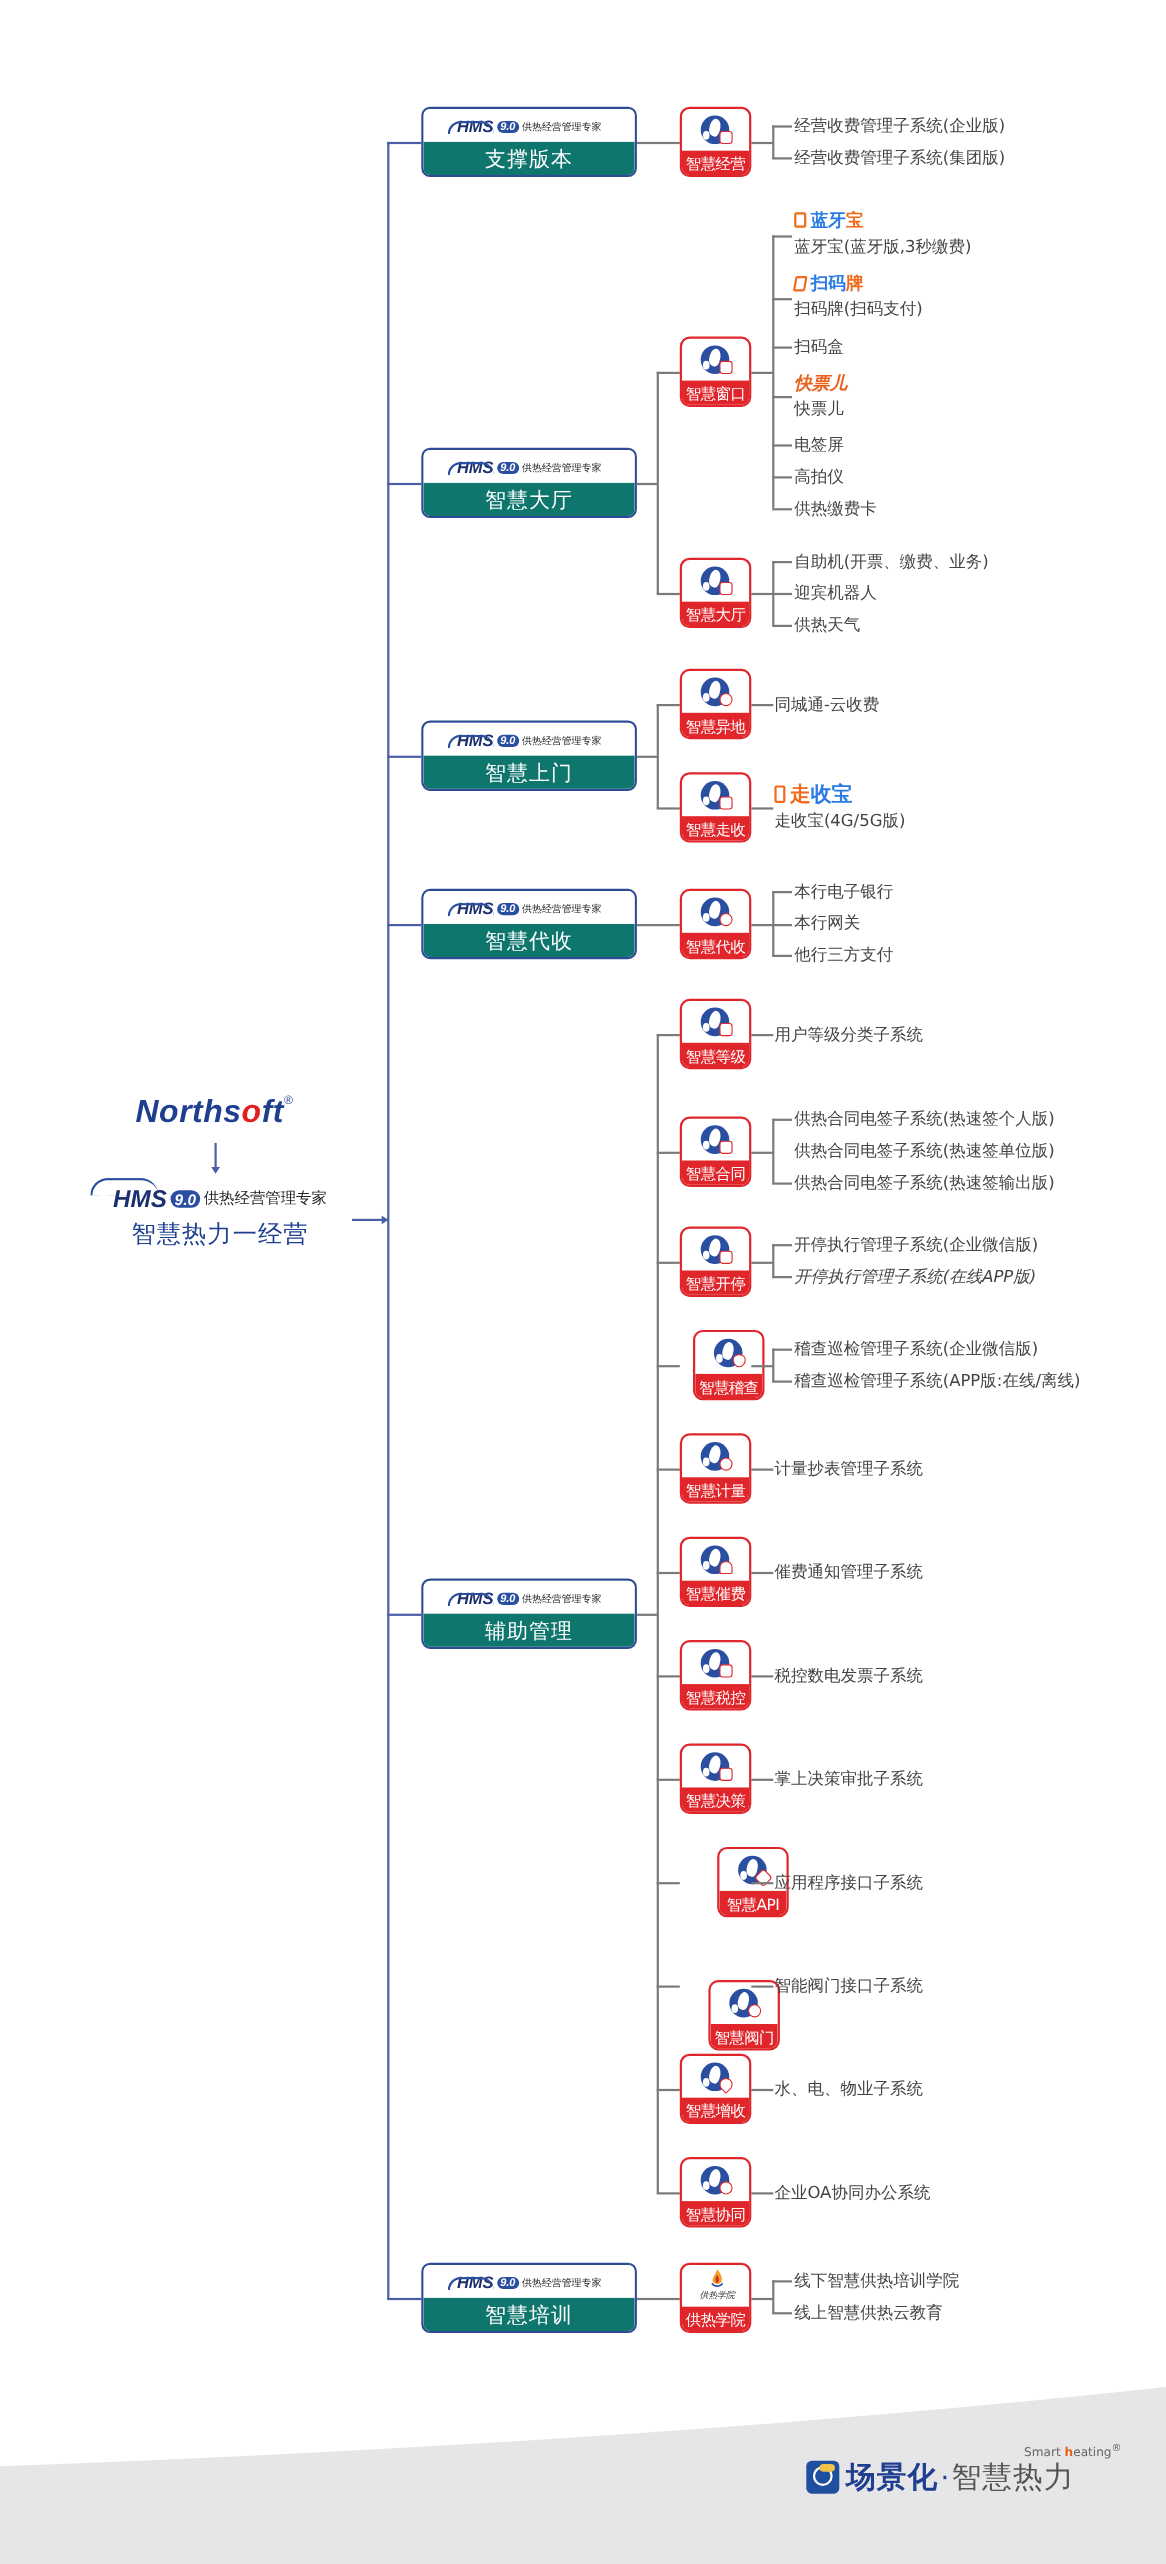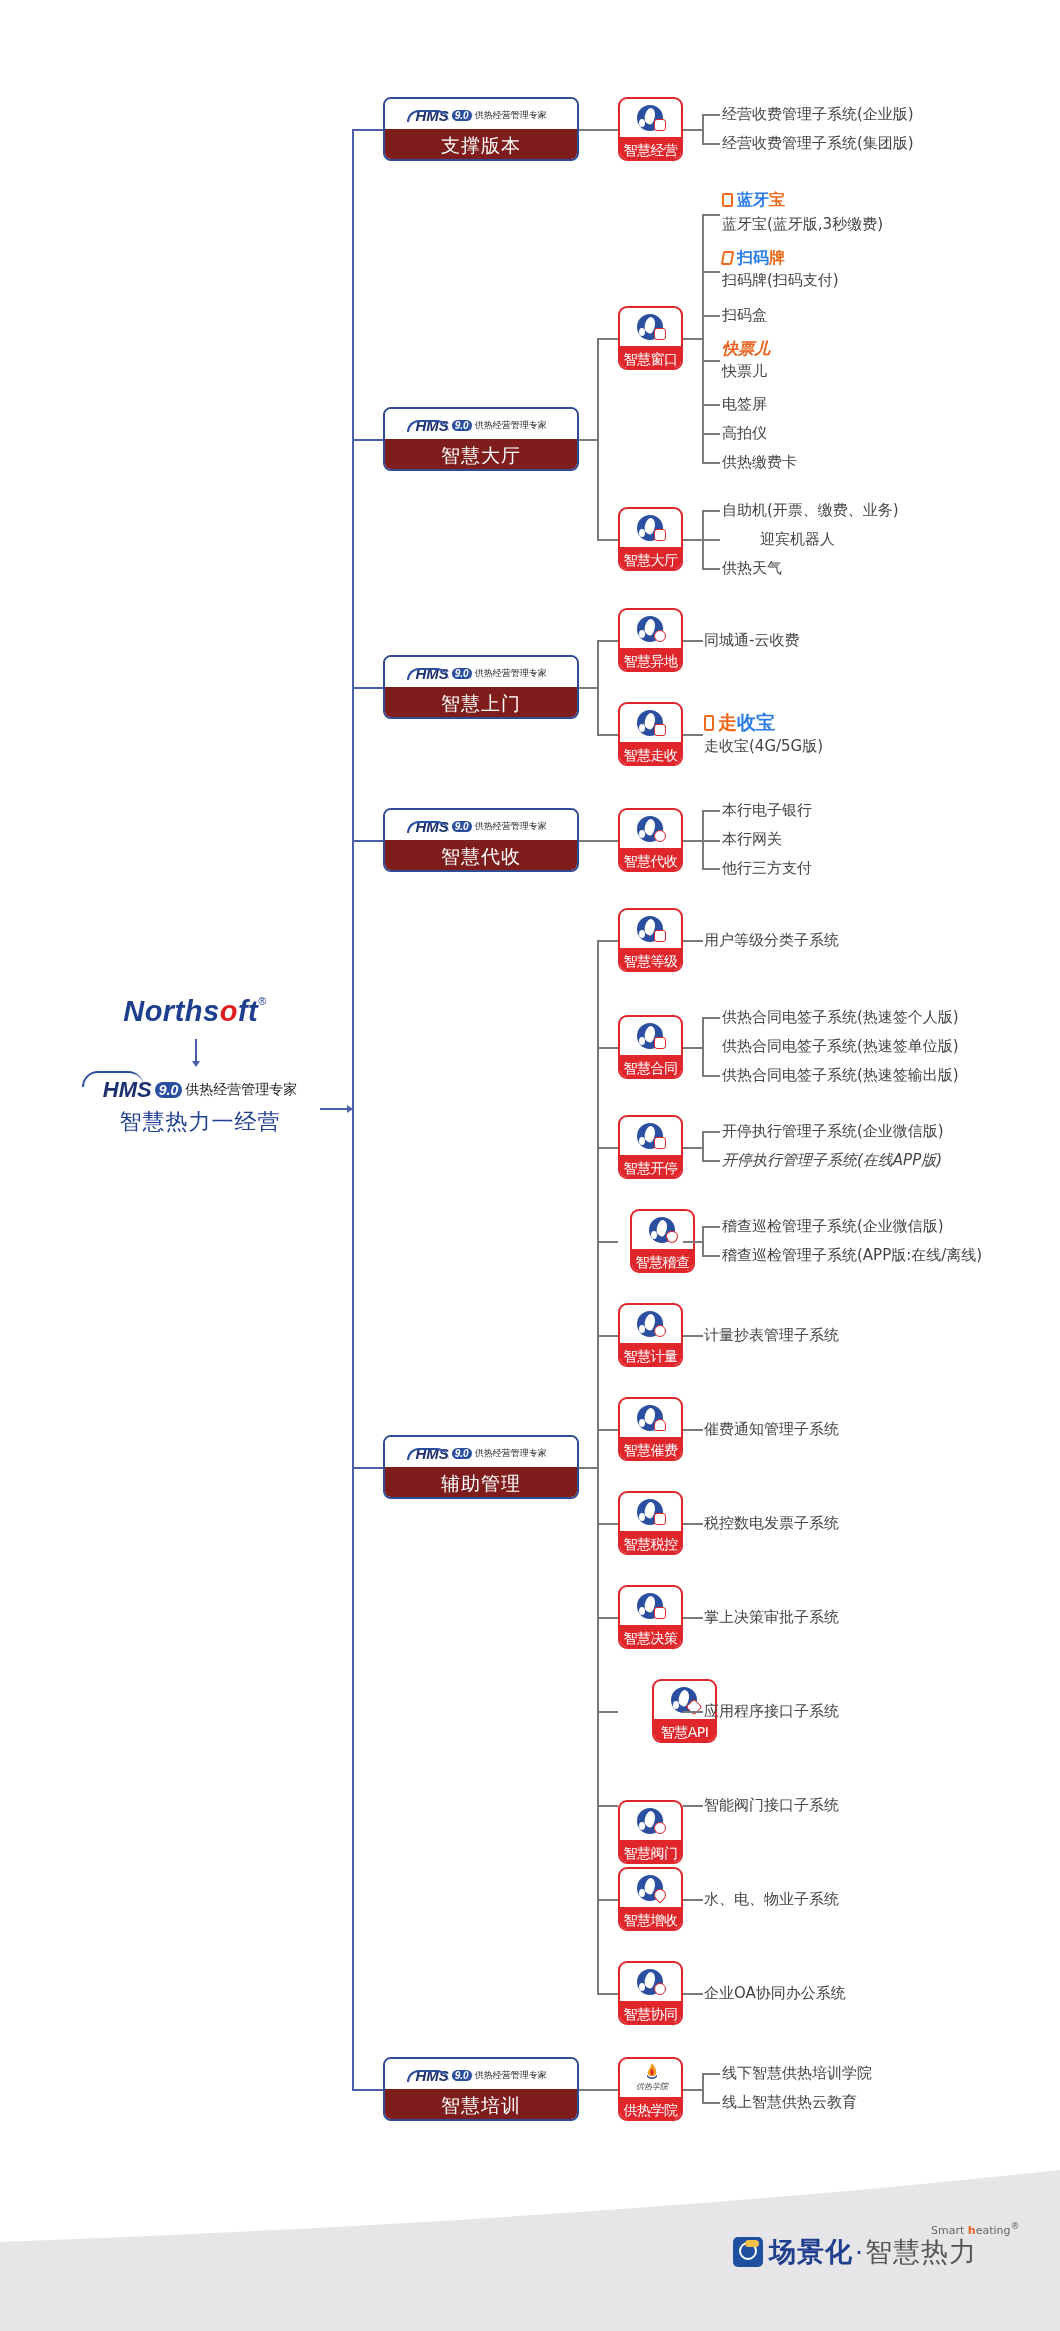--- a/index.html
+++ b/index.html
@@ -26,21 +26,21 @@
   .hms-sub{font-family:"DejaVu Serif",serif;color:#222;}
   .cloud{position:absolute;border:2px solid #2a4ea0;border-bottom:none;border-right:none;border-radius:40px 40px 0 0;}
 
   .cat{position:absolute;left:383px;width:196px;height:64px;border:2px solid #2f4b96;border-radius:8px;overflow:hidden;background:#fff;box-sizing:border-box;}
   .cat .top{height:30px;background:#fff;}
   .cat .top .hms-logo{top:8px;}
   .cat .top .hms-text{font-size:15px;}
   .cat .top .hms-ver{font-size:10px;padding:0 3px;}
   .cat .top .hms-sub{font-size:9px;}
   .cat .top .cloud{left:22px;top:3px;width:40px;height:10px;}
-  .cat .bot{height:32px;background:#7f1d1d;color:#fff;font-size:19px;text-align:center;line-height:32px;letter-spacing:1px;}
+  .cat .bot{height:32px;background:#0f766e;color:#fff;font-size:19px;text-align:center;line-height:32px;letter-spacing:1px;}
 
   .mod{position:absolute;left:618px;width:65px;height:64px;border:2px solid #e0252b;border-radius:9px;overflow:hidden;box-sizing:border-box;background:#fff;}
   .mod .ic{height:38px;position:relative;}
   .mod .lab{height:26px;background:#e0252b;color:#fff;font-size:14px;text-align:center;line-height:26px;white-space:nowrap;letter-spacing:-0.5px;}
   .globe{position:absolute;left:17px;top:6px;width:26px;height:26px;border-radius:50%;background:#2a4ea0;overflow:hidden;}
   .globe:before{content:"";position:absolute;left:8px;top:3px;width:10px;height:16px;background:#fff;border-radius:40% 60% 30% 50%;transform:rotate(20deg);}
   .globe:after{content:"";position:absolute;left:2px;top:14px;width:6px;height:8px;background:#fff;border-radius:50%;}
   .badge{position:absolute;left:34px;top:20px;width:12px;height:12px;border-radius:3px;background:#fff;border:1.5px solid #e0252b;box-sizing:border-box;}
   .flame{position:absolute;left:26px;top:4px;width:12px;height:16px;}
   .script{position:absolute;left:6px;top:22px;width:52px;text-align:center;font-size:8px;color:#333;font-family:"DejaVu Serif",serif;font-style:italic;}
@@ -284,21 +284,21 @@
     </div>
     <div class="lab">智慧决策</div>
   </div>
 <div class="mod" style="top:1679px;margin-left:34px;">
     <div class="ic">
       <span class="globe"></span>
       <span class="badge" style="transform:rotate(45deg);"></span>
     </div>
     <div class="lab">智慧API</div>
   </div>
-<div class="mod" style="top:1800px;">
+<div class="mod" style="top:1800px;margin-left:26px;">
     <div class="ic">
       <span class="globe"></span>
       <span class="badge" style="border-radius:50%;"></span>
     </div>
     <div class="lab">智慧阀门</div>
   </div>
 <div class="mod" style="top:1867px;">
     <div class="ic">
       <span class="globe"></span>
       <span class="badge" style="border-radius:50% 50% 50% 0;transform:rotate(-45deg);"></span>
@@ -350,21 +350,21 @@
 <div class="leaf" style="left:722px;top:424px;">高拍仪</div>
 <div class="gh" style="left:702px;top:462px;width:18px;"></div>
 <div class="leaf" style="left:722px;top:453px;">供热缴费卡</div>
 
 <div class="gh" style="left:683px;top:539px;width:20px;"></div>
 <div class="gv" style="left:702px;top:510px;height:59px;"></div>
 <div class="gh" style="left:702px;top:510px;width:18px;"></div>
 <div class="gh" style="left:702px;top:539px;width:18px;"></div>
 <div class="gh" style="left:702px;top:568px;width:18px;"></div>
 <div class="leaf" style="left:722px;top:501px;">自助机(开票、缴费、业务)</div>
-<div class="leaf" style="left:722px;top:530px;margin-left:38px;">迎宾机器人</div>
+<div class="leaf" style="left:722px;top:530px;">迎宾机器人</div>
 <div class="leaf" style="left:722px;top:559px;">供热天气</div>
 
 <div class="gh" style="left:683px;top:640px;width:20px;"></div>
 <div class="leaf" style="left:704px;top:631px;">同城通-云收费</div>
 
 <div class="gh" style="left:683px;top:734px;width:20px;"></div>
 <div class="brand" style="left:704px;top:713px;font-size:19px;"><span class="brand-ico" style="width:10px;height:16px;"></span><span class="b-orange">走</span><span class="b-blue">收宝</span></div>
 <div class="leaf" style="left:704px;top:737px;">走收宝(4G/5G版)</div>
 
 <div class="gh" style="left:683px;top:840px;width:20px;"></div>

